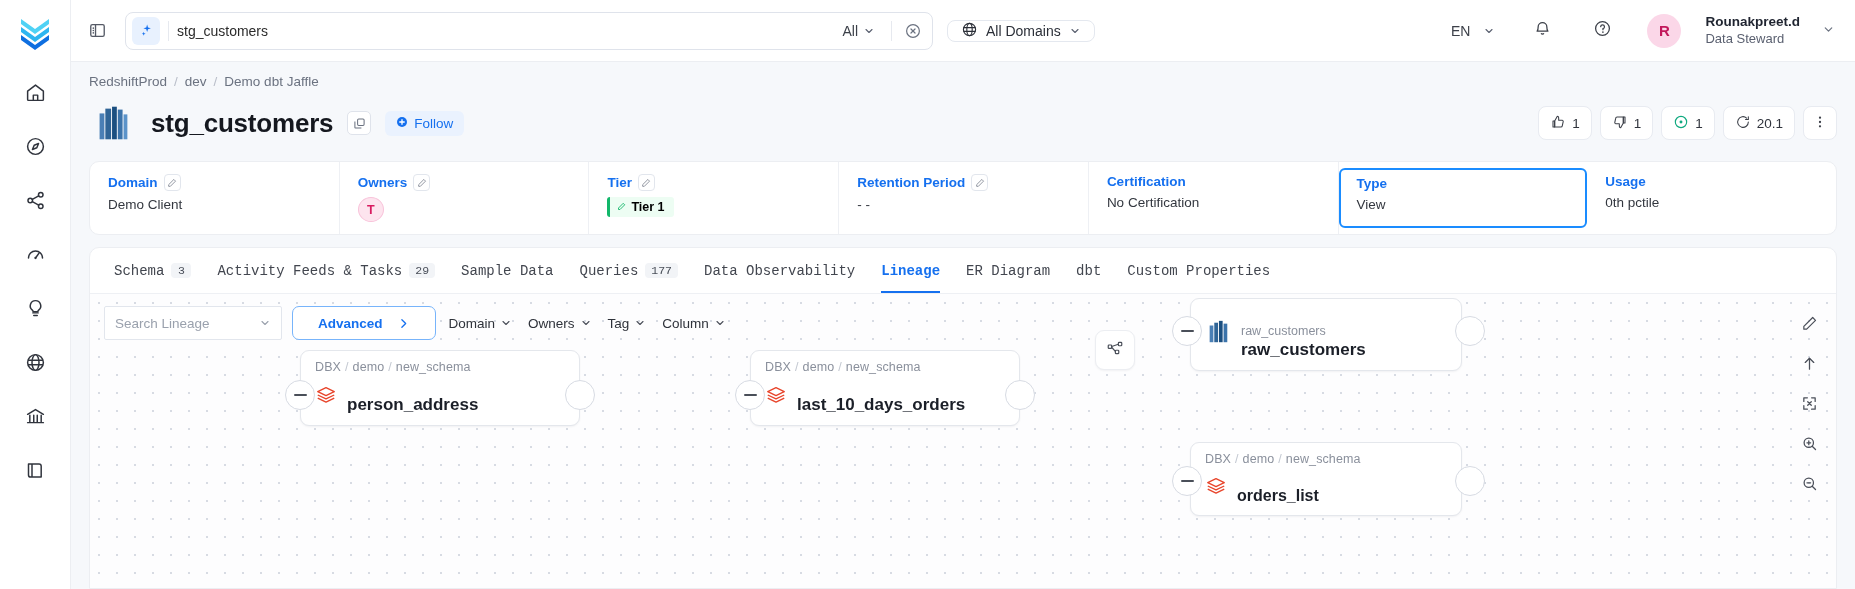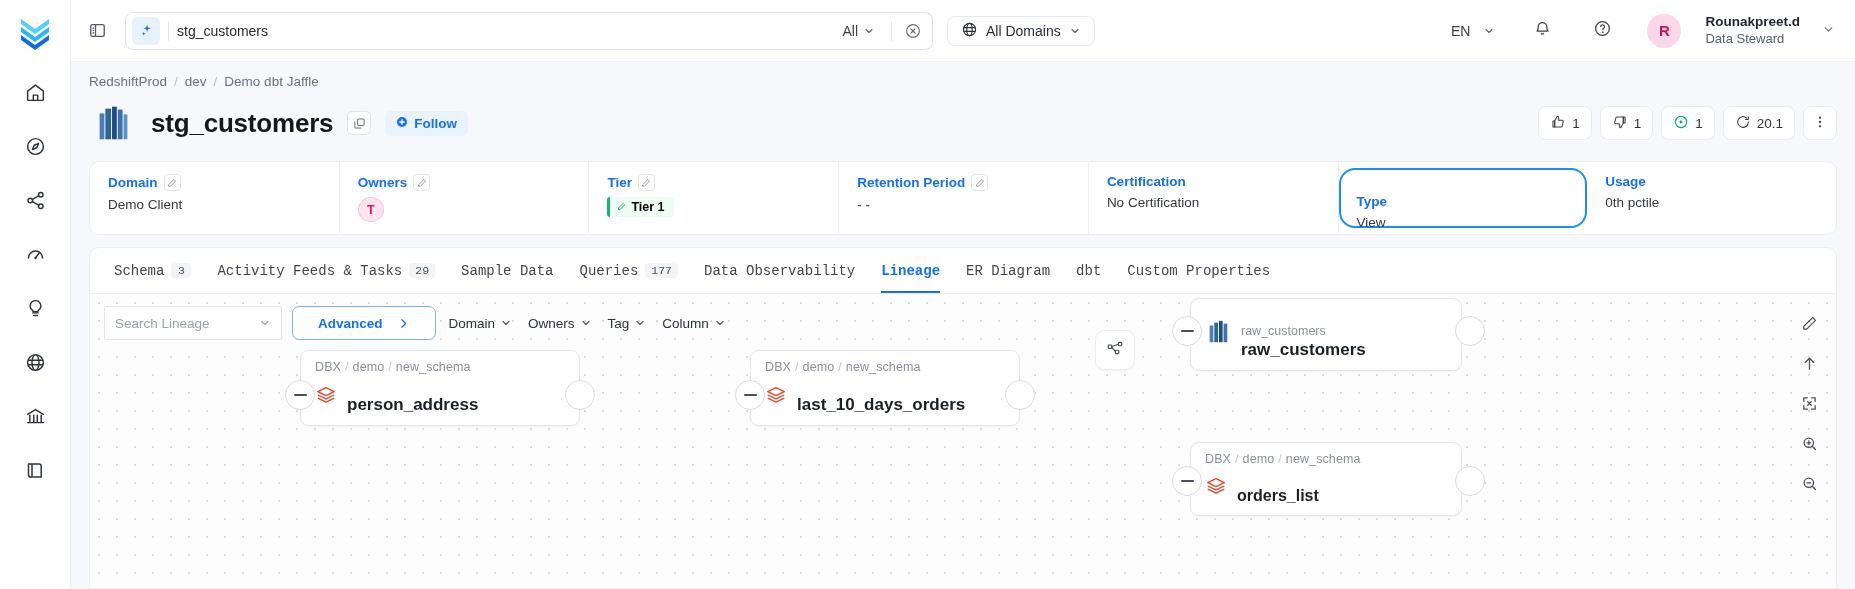--- a/index.html
+++ b/index.html
@@ -48,21 +48,21 @@
   }
   .search-divider { width: 1px; height: 20px; background: #e6e9ef; margin: 0 8px; }
   .search-input {
     flex: 1 1 auto; border: none; outline: none; font-size: 14px; color: #2b2b2b;
     font-family: "Liberation Sans", sans-serif; background: transparent;
   }
   .search-input::placeholder { color: #9aa1ad; }
   .search-scope { display: flex; align-items: center; gap: 5px; font-size: 14px; color: #3c4049; cursor: pointer; padding: 0 8px; }
   .search-clear { width: 26px; height: 26px; display: flex; align-items: center; justify-content: center; cursor: pointer; color: #6b7280; }
   .domain-select {
-    height: 30px; border: 1px solid #e4e8ef; border-radius: 8px; background: #fff;
+    height: 22px; border: 1px solid #e4e8ef; border-radius: 8px; background: #fff;
     display: flex; align-items: center; gap: 8px; padding: 0 13px; cursor: pointer;
     font-size: 14px; color: #2b2f38;
   }
   .topbar-spacer { flex: 1 1 auto; }
   .lang { display: flex; align-items: center; gap: 13px; font-size: 14px; color: #3c4049; cursor: pointer; margin-right: 18px; }
   .top-icon { width: 30px; height: 30px; display: flex; align-items: center; justify-content: center; cursor: pointer; color: #3c4049; margin-right: 16px; }
   .avatar {
     width: 34px; height: 34px; border-radius: 50%; background: #fbd7e8;
     display: flex; align-items: center; justify-content: center;
     color: #c2185b; font-size: 15px; font-weight: 600; flex: 0 0 34px; margin-right: 10px;
@@ -82,21 +82,21 @@
   .title-row { display: flex; align-items: center; gap: 14px; padding-bottom: 14px; }
   .entity-logo { width: 48px; height: 48px; flex: 0 0 48px; display:flex; align-items:center; justify-content:center; }
   .entity-title { font-size: 26px; font-weight: 700; color: #15181f; letter-spacing: -0.2px; }
   .copy-btn {
     width: 24px; height: 24px; border: 1px solid #dfe3eb; border-radius: 5px;
     display: flex; align-items: center; justify-content: center; cursor: pointer; color: #6b7280;
     background: #fff;
   }
   .follow-btn {
     display: flex; align-items: center; gap: 6px; background: #eaf2fe; color: #1570ef;
-    border-radius: 6px; padding: 5px 11px; font-size: 13.5px; font-weight: 700; cursor: pointer;
+    border-radius: 6px; padding: 5px 11px; font-size: 13.5px; font-weight: 400; cursor: pointer;
   }
   .title-spacer { flex: 1 1 auto; }
   .actions { display: flex; align-items: center; gap: 8px; }
   .action-btn {
     height: 34px; min-width: 48px; background: #fff; border: 1px solid #e8ebf1; border-radius: 8px;
     display: flex; align-items: center; justify-content: center; gap: 6px;
     font-size: 13.5px; color: #30343d; cursor: pointer; padding: 0 11px;
   }
   .action-btn.kebab { min-width: 34px; padding: 0; }
 
@@ -120,22 +120,22 @@
   .owner-avatar {
     width: 26px; height: 26px; border-radius: 50%; background: #fde4ee; border: 1px solid #f8c3da;
     display: flex; align-items: center; justify-content: center; color: #d81b60; font-size: 12.5px; font-weight: 600;
   }
   .tier-badge {
     display: inline-flex; align-items: center; gap: 5px; background: #edfdf3;
     border-left: 3px solid #12b76a; border-radius: 3px; padding: 3px 9px 3px 7px;
     font-size: 12.5px; color: #000000; font-weight: 600; width: fit-content;
   }
   .info-cell.focused {
-    border: 2px solid #1a8cff; border-radius: 16px; margin: 6px 0;
-    padding: 24px 16px;
+    border: 2px solid #1a8cff; border-radius: 6px; margin: 6px 0;
+    padding: 6px 16px;
   }
 
   
   .tabs-card {
     background: #fff; border: 1px solid #eceef2; border-radius: 10px 10px 0 0;
     flex: 1 1 auto; display: flex; flex-direction: column; overflow: hidden; min-height: 0;
   }
   .tabs {
     height: 46px; display: flex; align-items: flex-start; gap: 26px; padding: 0 24px;
     border-bottom: 1px solid #eef0f4; flex: 0 0 46px; font-family: Liberation Mono, monospace;

